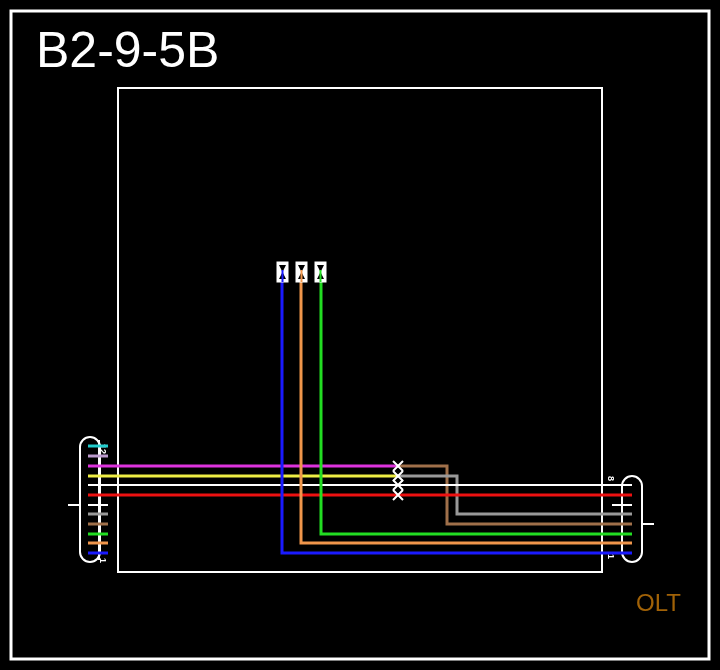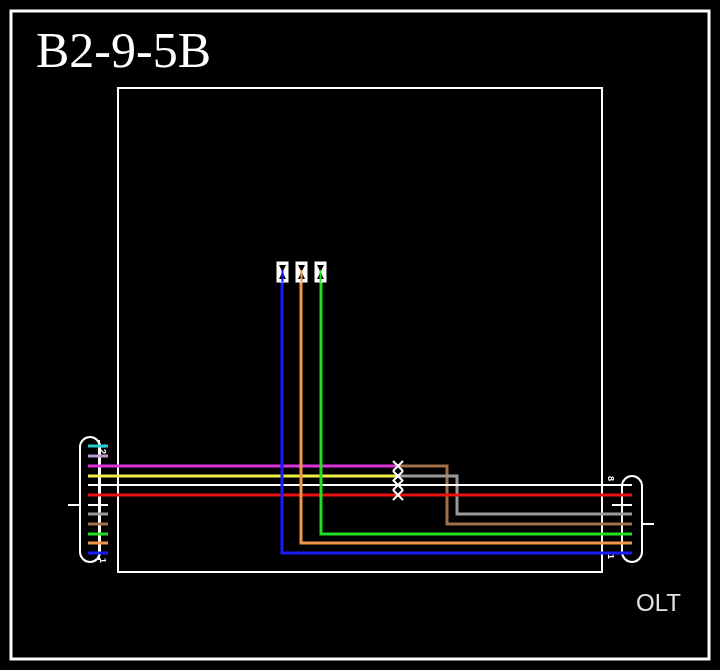--- a/index.html
+++ b/index.html
@@ -1,19 +1,19 @@
 <!DOCTYPE html>
 <html><head>
   <meta charset="utf-8">
   <style>
     html, body { margin:0; padding:0; background:#000; }
     body { width:720px; height:670px; position:relative; overflow:hidden; font-family:"Liberation Sans", sans-serif; }
     #canvas { position:absolute; left:0; top:0; width:720px; height:670px; }
-    .title { position:absolute; left:36px; top:22px; color:#fff; font-size:50px; font-family:Liberation Serif, serif; letter-spacing:0px; line-height:56px; }
-    .olt { position:absolute; left:636px; top:590px; color:#e5e5e5; font-size:24px; font-family:"Liberation Sans", sans-serif; line-height:26px; }
+    .title { position:absolute; left:36px; top:22px; color:#fff; font-size:50px; font-family:Liberation Sans, sans-serif; letter-spacing:0px; line-height:56px; }
+    .olt { position:absolute; left:636px; top:590px; color:#a16207; font-size:24px; font-family:"Liberation Sans", sans-serif; line-height:26px; }
   </style>
 </head>
 <body>
 
 <div class="title">B2-9-5B</div>
 <div class="olt">OLT</div>
 
 <svg id="canvas" width="720" height="670" viewBox="0 0 720 670">
 
   <rect x="11" y="11" width="698" height="648" fill="none" stroke="#fff" stroke-width="3"></rect>

